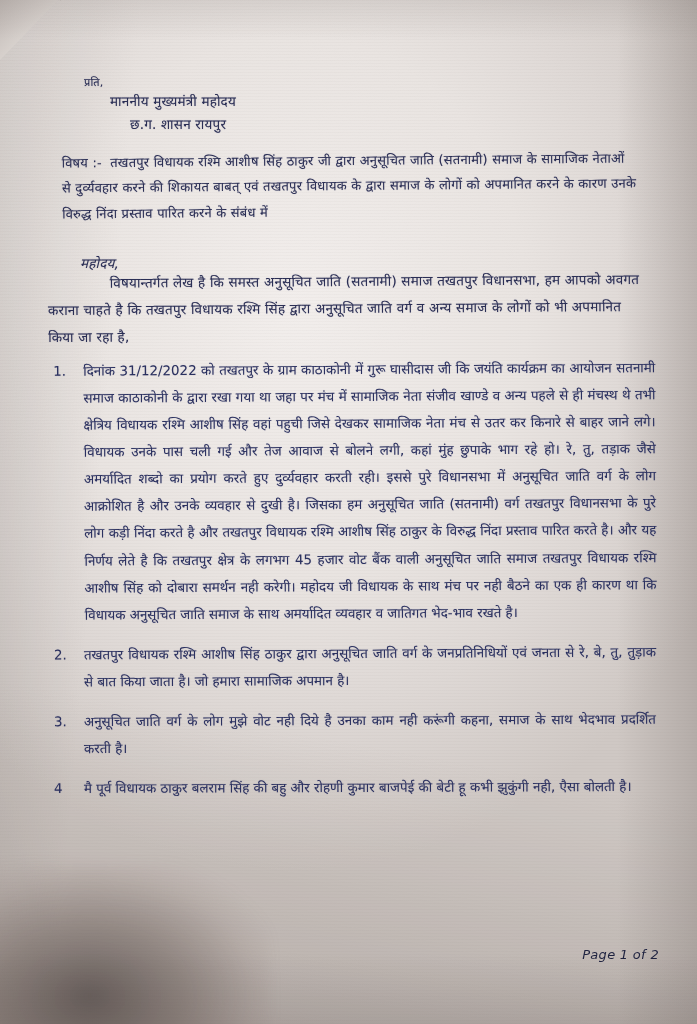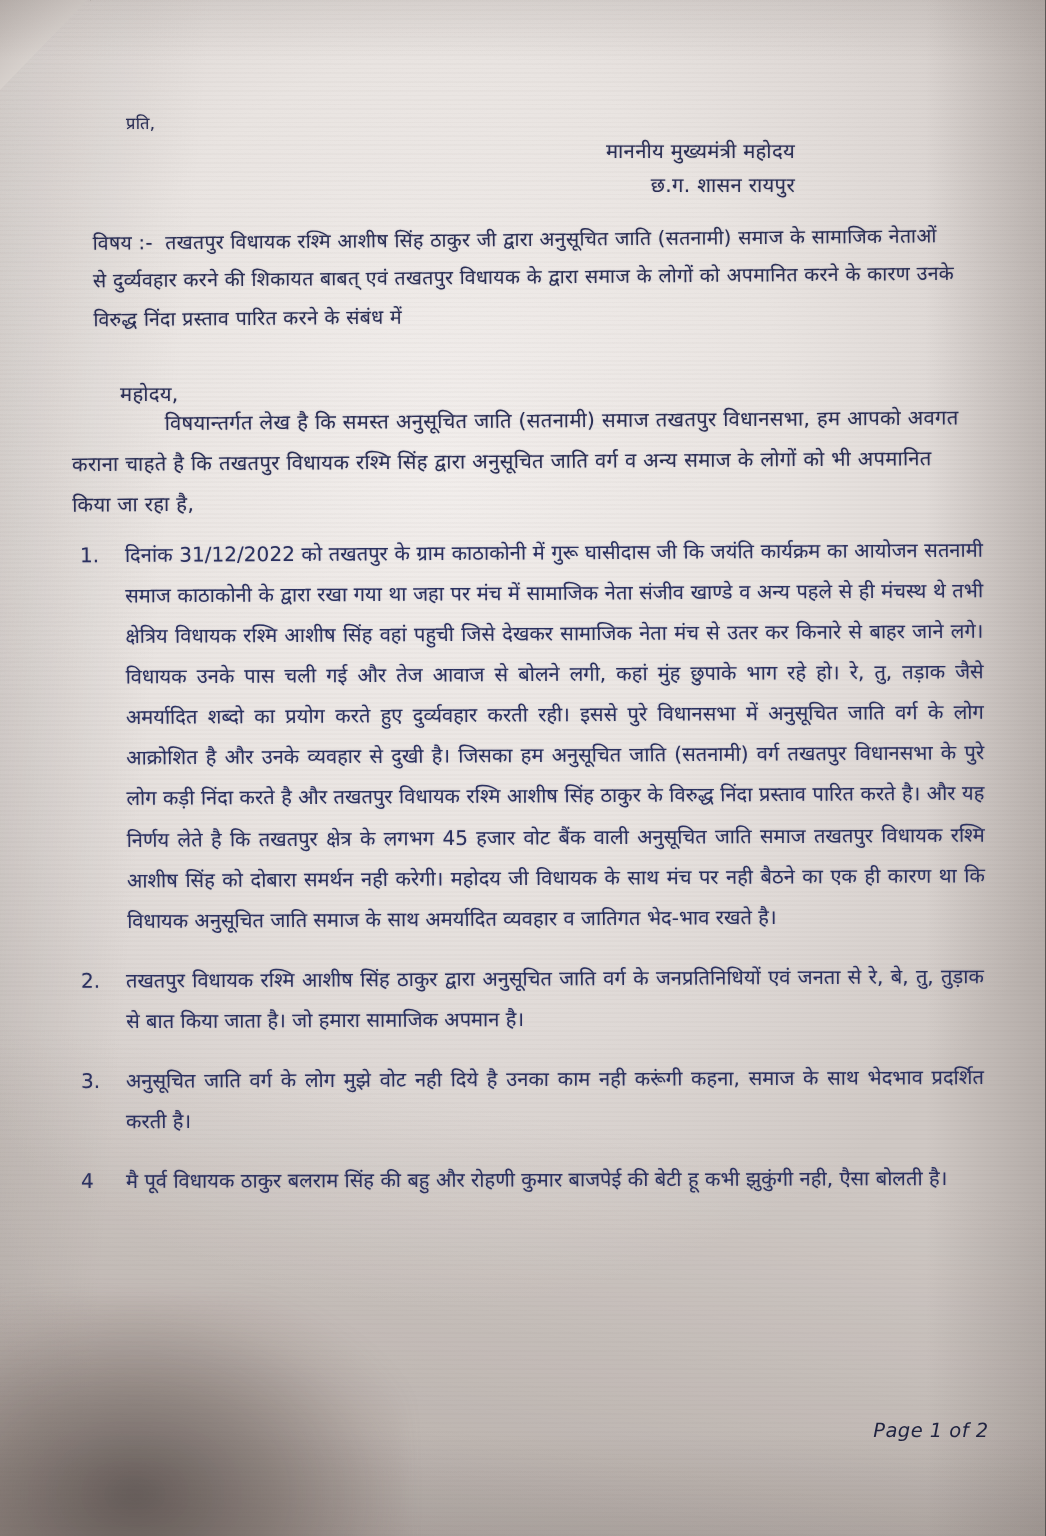--- a/index.html
+++ b/index.html
@@ -75,31 +75,31 @@
   .hw {
     position: absolute;
     color: #2b2f55;
     font-family: "DejaVu Sans", sans-serif;
     letter-spacing: .2px;
     line-height: 1.72;
     text-shadow: 0 0 1px rgba(40,44,90,0.30);
   }
 
   #to-line      { left: 72px;  top: 74px;  font-size: 11px; margin-left: 12px; }
-  #addressee    { left: 110px; top: 90px;  font-size: 13.5px; width: 420px; text-align: right; }
-  #addressee .l2 { display:block; margin-left: 2px; }
+  #addressee    { left: 110px; top: 90px;  font-size: 13.5px; width: 420px; }
+  #addressee .l2 { display:block; margin-left: 20px; }
 
   #subject {
     left: 62px; top: 148px; width: 575px;
     font-size: 13px; line-height: 1.95;
     transform: rotate(-0.5deg);
   }
   #subject .lbl { margin-right: 4px; }
 
-  #salutation { left: 80px; top: 252px; font-size: 13.5px; }
+  #salutation { left: 80px; top: 252px; font-size: 13.5px; font-style: italic; }
 
   #intro {
     left: 48px; top: 268px; width: 600px;
     font-size: 13.5px; line-height: 2.0;
     transform: rotate(-0.4deg);
   }
   #intro .indent { display:block; text-indent: 62px; }
 
   .numlist {
     position: absolute;

